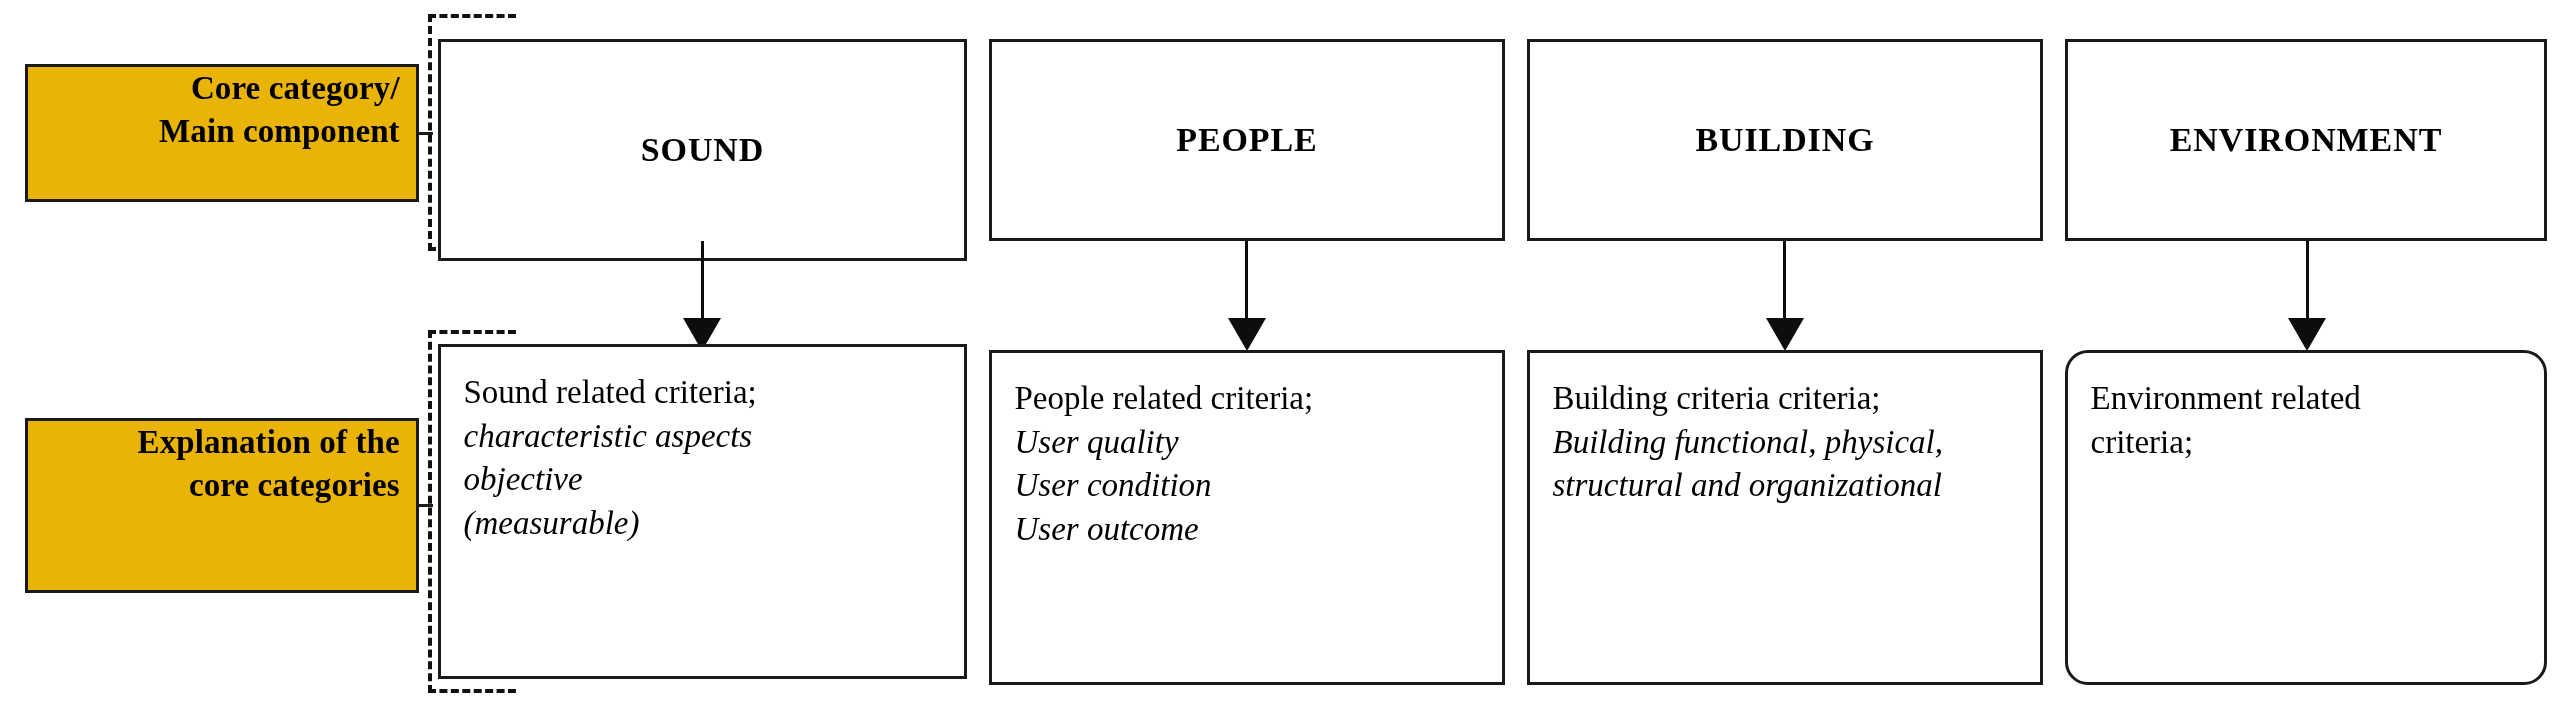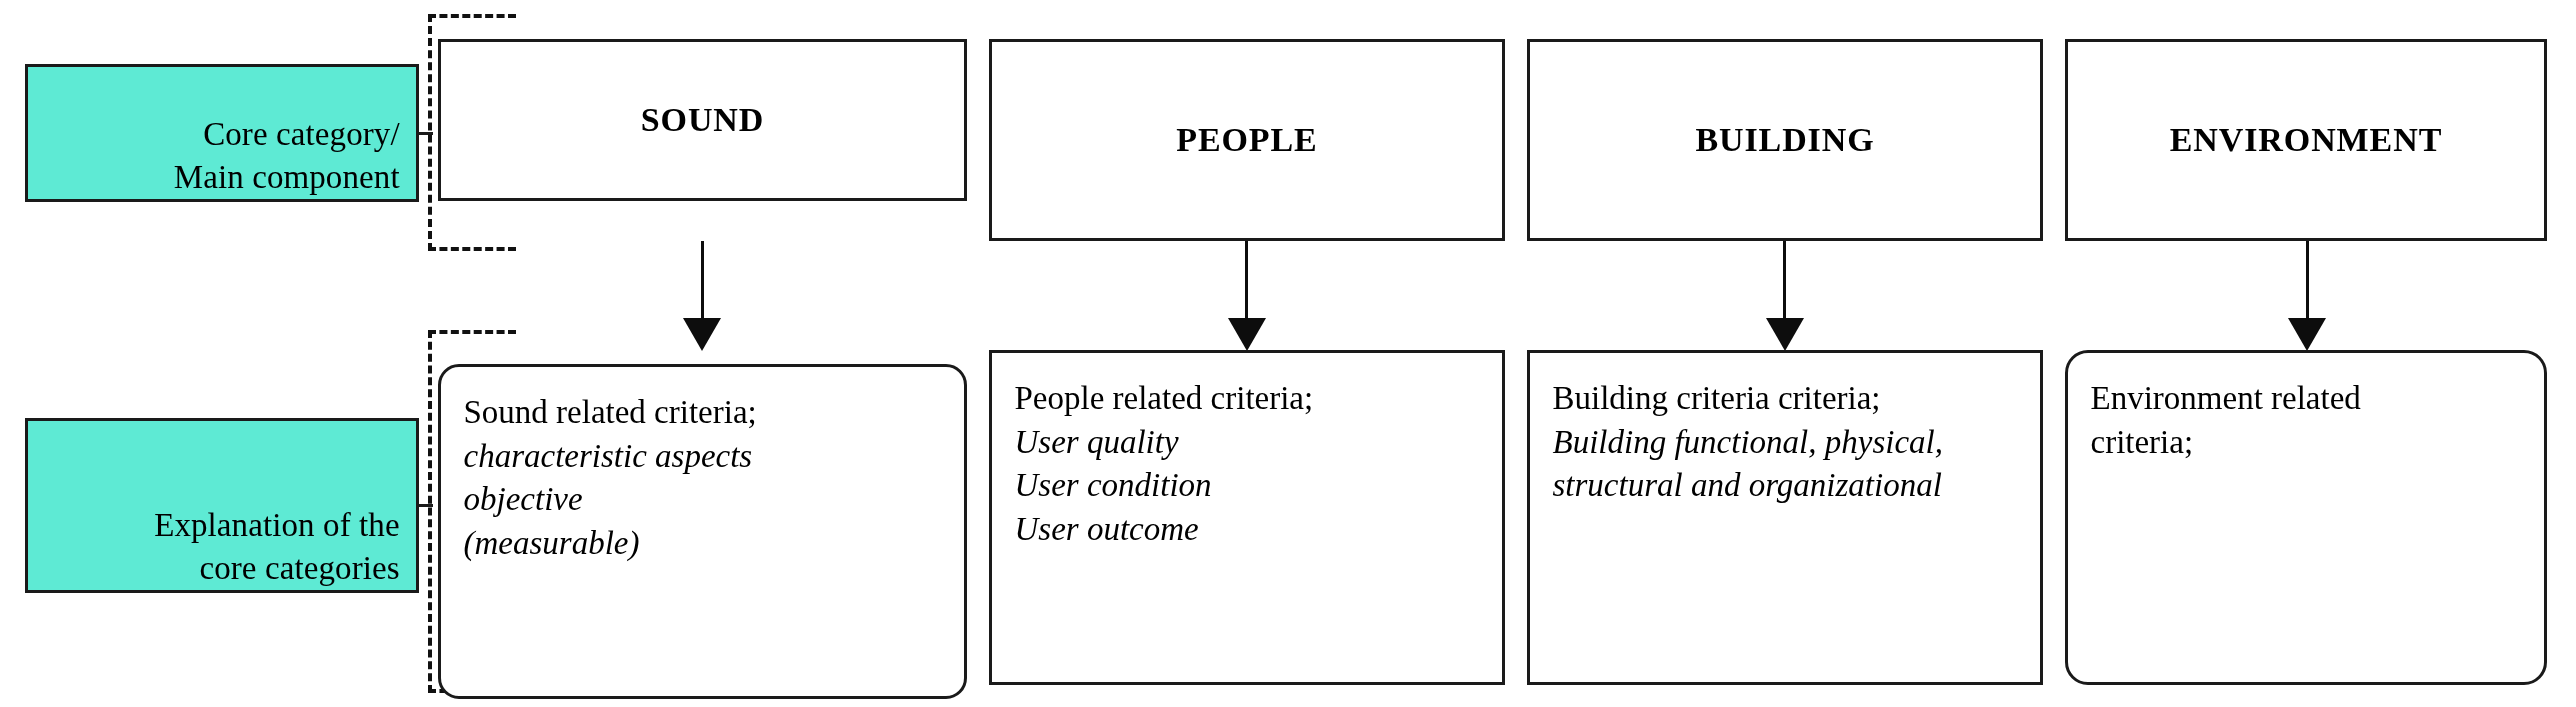--- a/index.html
+++ b/index.html
@@ -19,25 +19,26 @@
     background: #ffffff;
     overflow: hidden;
   }
 
   
   .abs { position: absolute; box-sizing: border-box; }
 
   
   .label-box {
     border: 3.1px solid #1a1a1a;
-    background: #5eead4;
+    background: #eab308;
     display: flex;
-    align-items: flex-end;
+    align-items: flex-start;
     justify-content: flex-end;
     padding: 0 16.3px 0 11.3px;
+    font-weight: bold;
   }
   .label-box .label-text {
     font-size: 33px;
     line-height: 1.30;
     text-align: right;
     white-space: pre-line;
     letter-spacing: 0.1px;
   }
 
   
@@ -139,28 +140,28 @@
   </div>
 
   <div class="connector" style="left:419px; top:504px; width:13.8px;"></div>
 
   <div class="abs bracket" style="left:428px; top:330px; width:88px; height:363px;">
     <div class="b-top" style="width:88px;"></div>
     <div class="b-vert"></div>
     <div class="b-bot" style="width:88px;"></div>
   </div>
 
-  <div class="abs cat-box" style="left:438px; top:39px; width:529px; height:162px;justify-content:center;">
+  <div class="abs cat-box" style="left:438px; top:39px; width:529px; height:222px;justify-content:center;">
     <span class="cat-title">SOUND</span>
   </div>
 
   <div class="arrow-shaft" style="left:701px; top:241px; height:91px;"></div>
   <div class="arrow-head" style="left:683px; top:318px;"></div>
 
-  <div class="abs desc-box" style="left:438px; top:364px; width:529px; height:335px;border-radius:21px;">
+  <div class="abs desc-box" style="left:438px; top:344px; width:529px; height:335px;">
     <p class="desc-lead">Sound related criteria;</p>
     <p class="desc-italic">characteristic aspects</p>
     <p class="desc-italic">objective</p>
     <p class="desc-italic">(measurable)</p>
   </div>
 
   <div class="abs cat-box" style="left:989px; top:39px; width:516px; height:202px;">
     <span class="cat-title">PEOPLE</span>
   </div>
 

